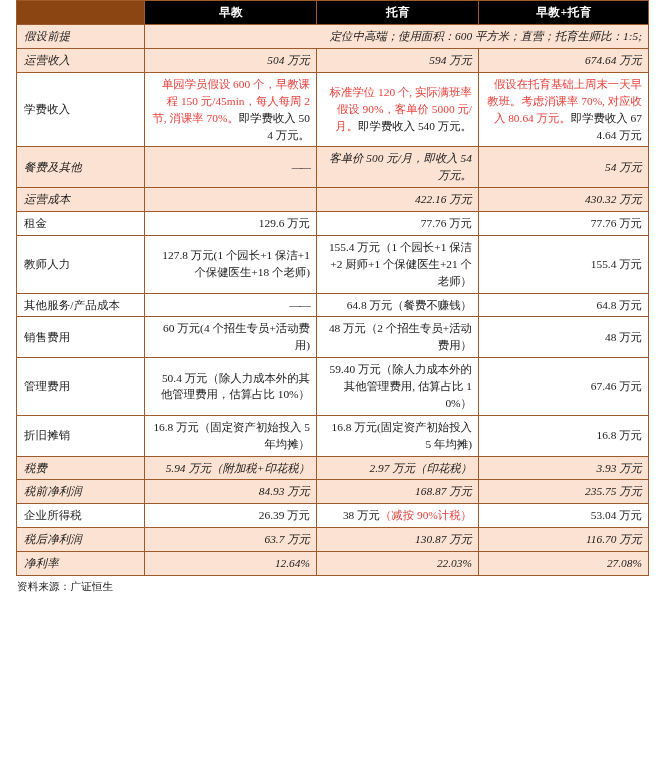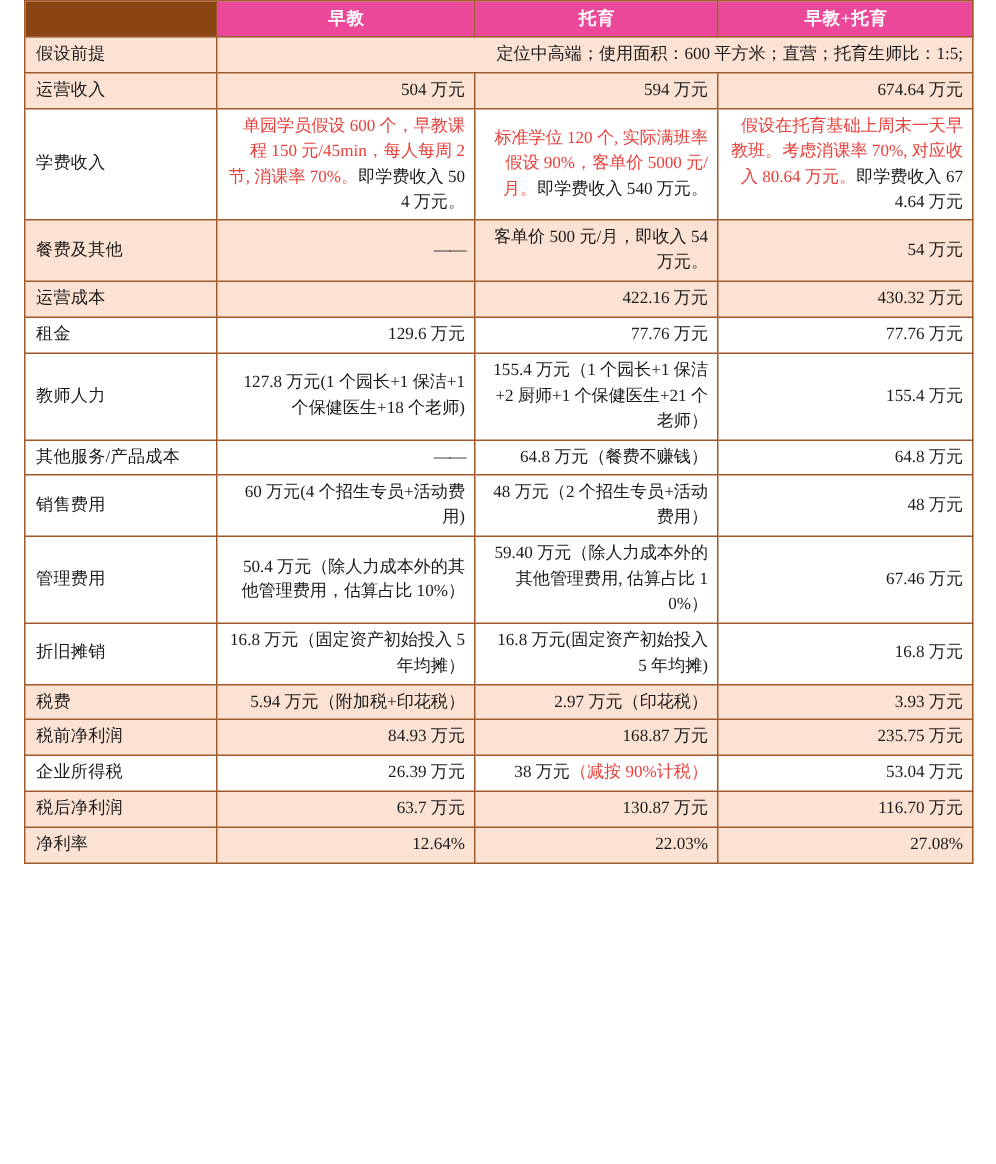--- a/index.html
+++ b/index.html
@@ -44,35 +44,36 @@
 
   table.fin-table th,
   table.fin-table td {
     border: 1px solid #9e5a2a;
     padding: 3px 6px 3px 7px;
     vertical-align: middle;
     word-break: break-all;
     overflow-wrap: anywhere;
   }
   thead th {
-    background: #ec4899;
+    background: #000000;
     color: #ffffff;
     font-weight: bold;
     text-align: center;
     height: 21px;
     padding: 2px 4px;
     font-size: 11.6px;
     letter-spacing: 0.5px;
     border-color: #8B4513;
   }
   thead th.corner {
     background: #8B4513;
   }
   tbody tr.shaded > td {
     background: #FBE2D2;
+    font-style: italic;
   }
   tbody tr.plain > td {
     background: #ffffff;
   }
   td.label {
     text-align: left;
     letter-spacing: 0.2px;
   }
   td.val {
     text-align: right;
@@ -211,14 +212,15 @@
         </tr>
         <tr class="shaded">
           <td class="label">净利率</td>
           <td class="val">12.64%</td>
           <td class="val">22.03%</td>
           <td class="val">27.08%</td>
         </tr>
       </tbody>
   </table>
 
+  <div class="src">资料来源：广证恒生</div>
 
 </div>
 
 </body></html>

